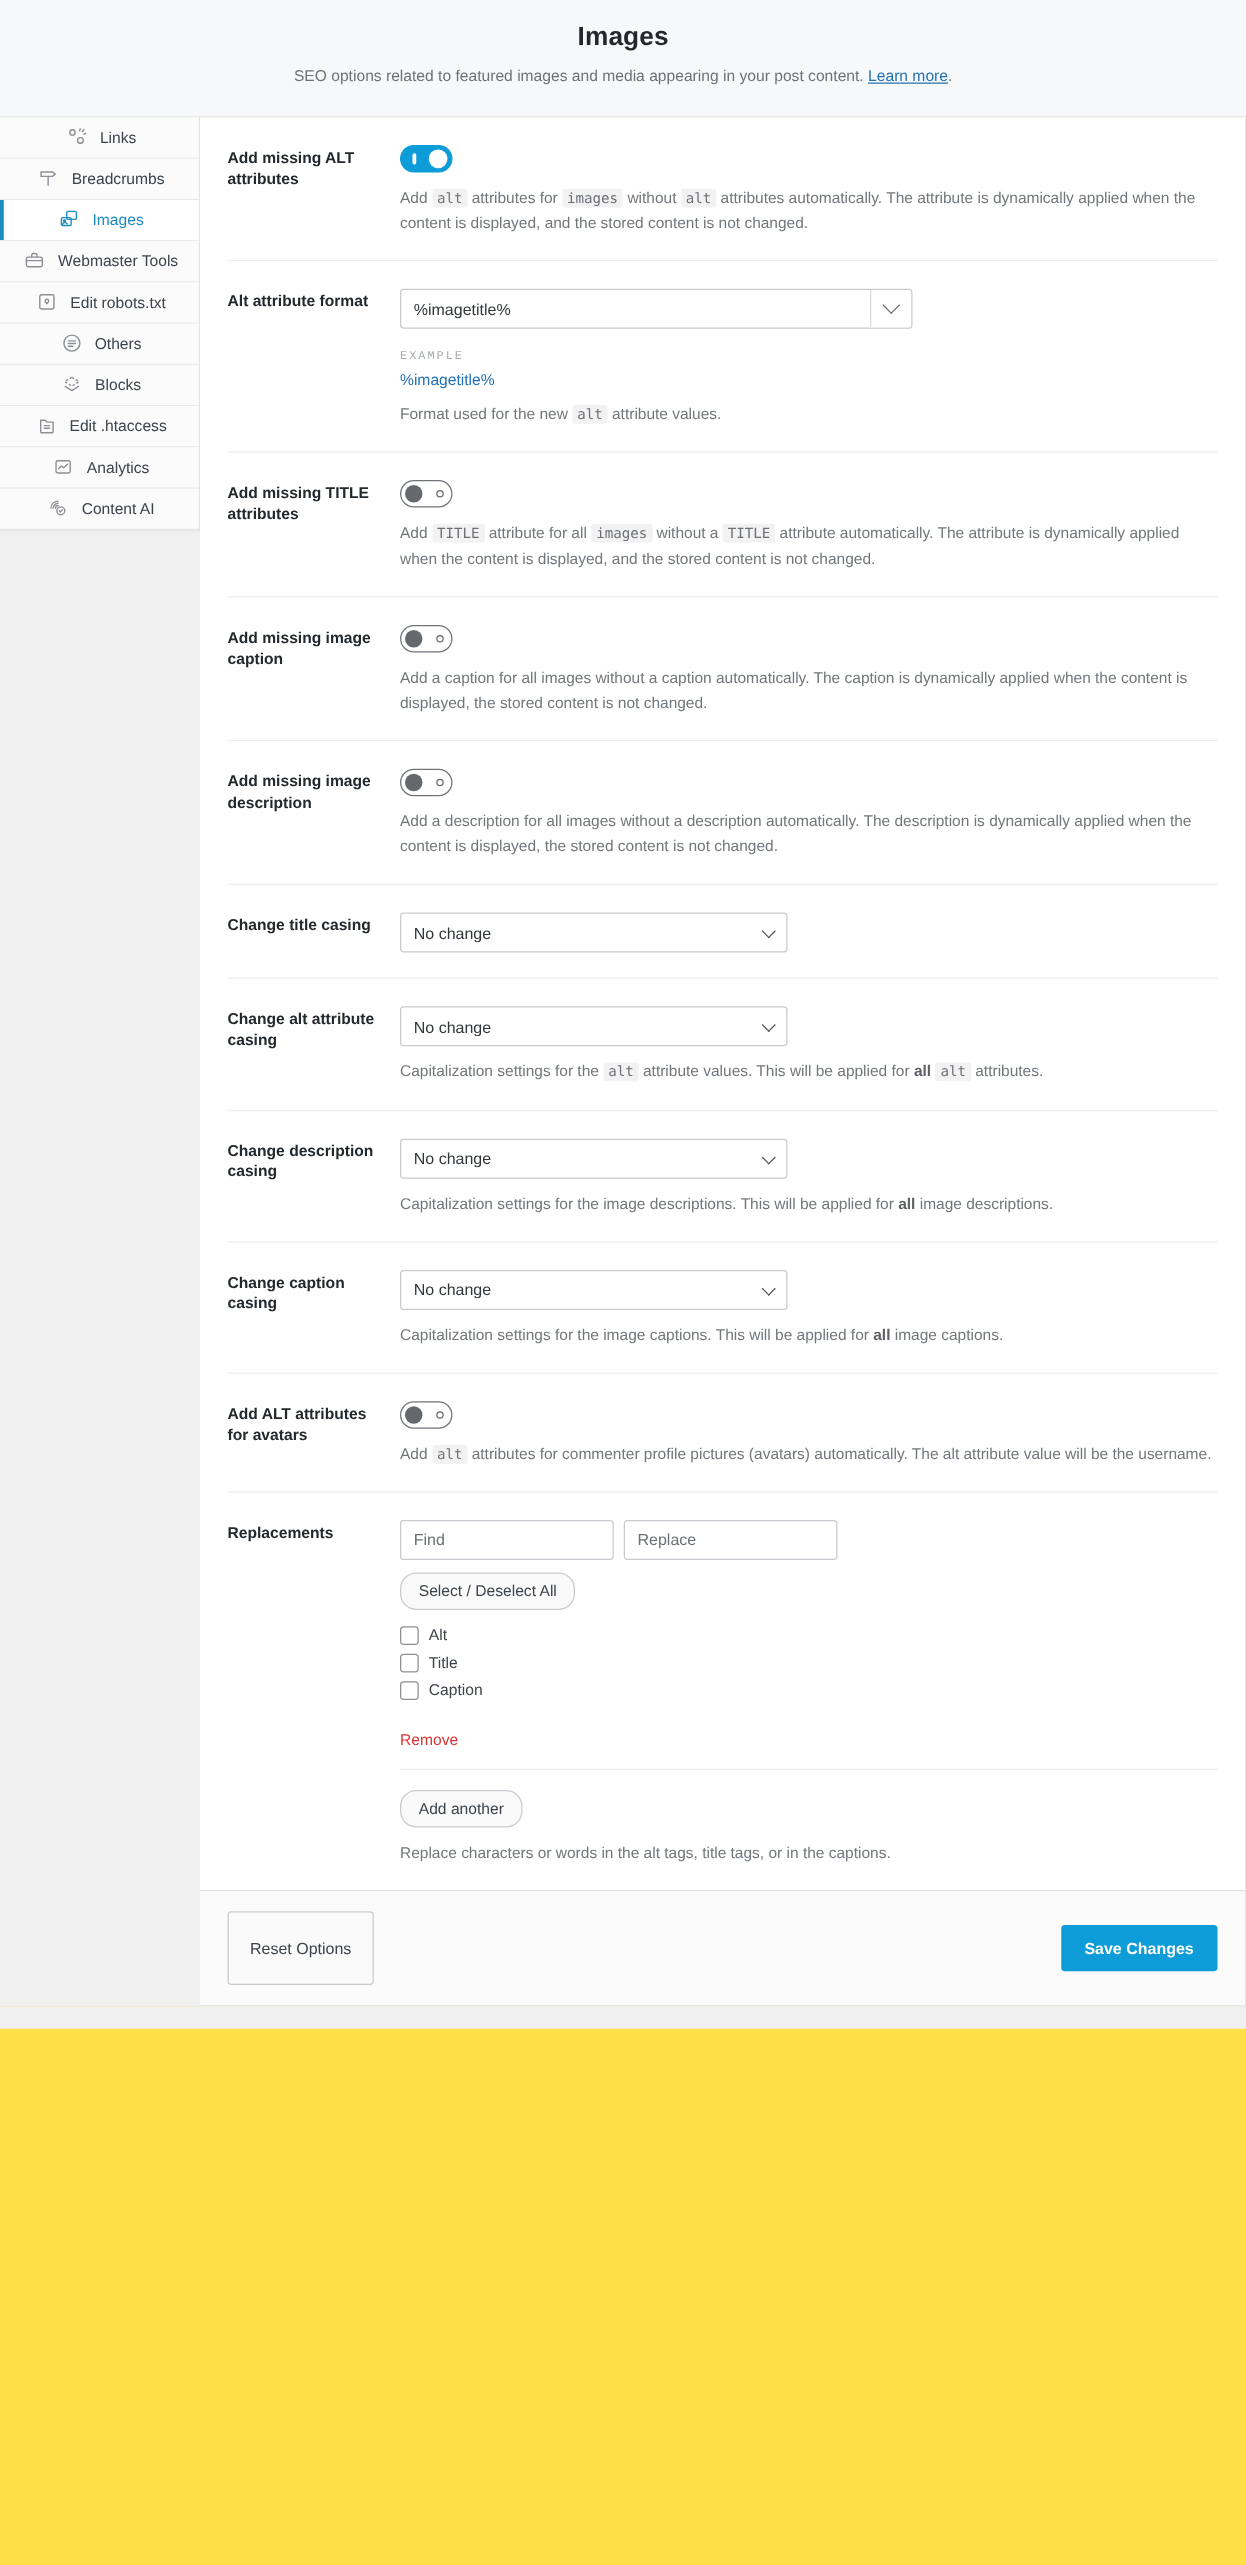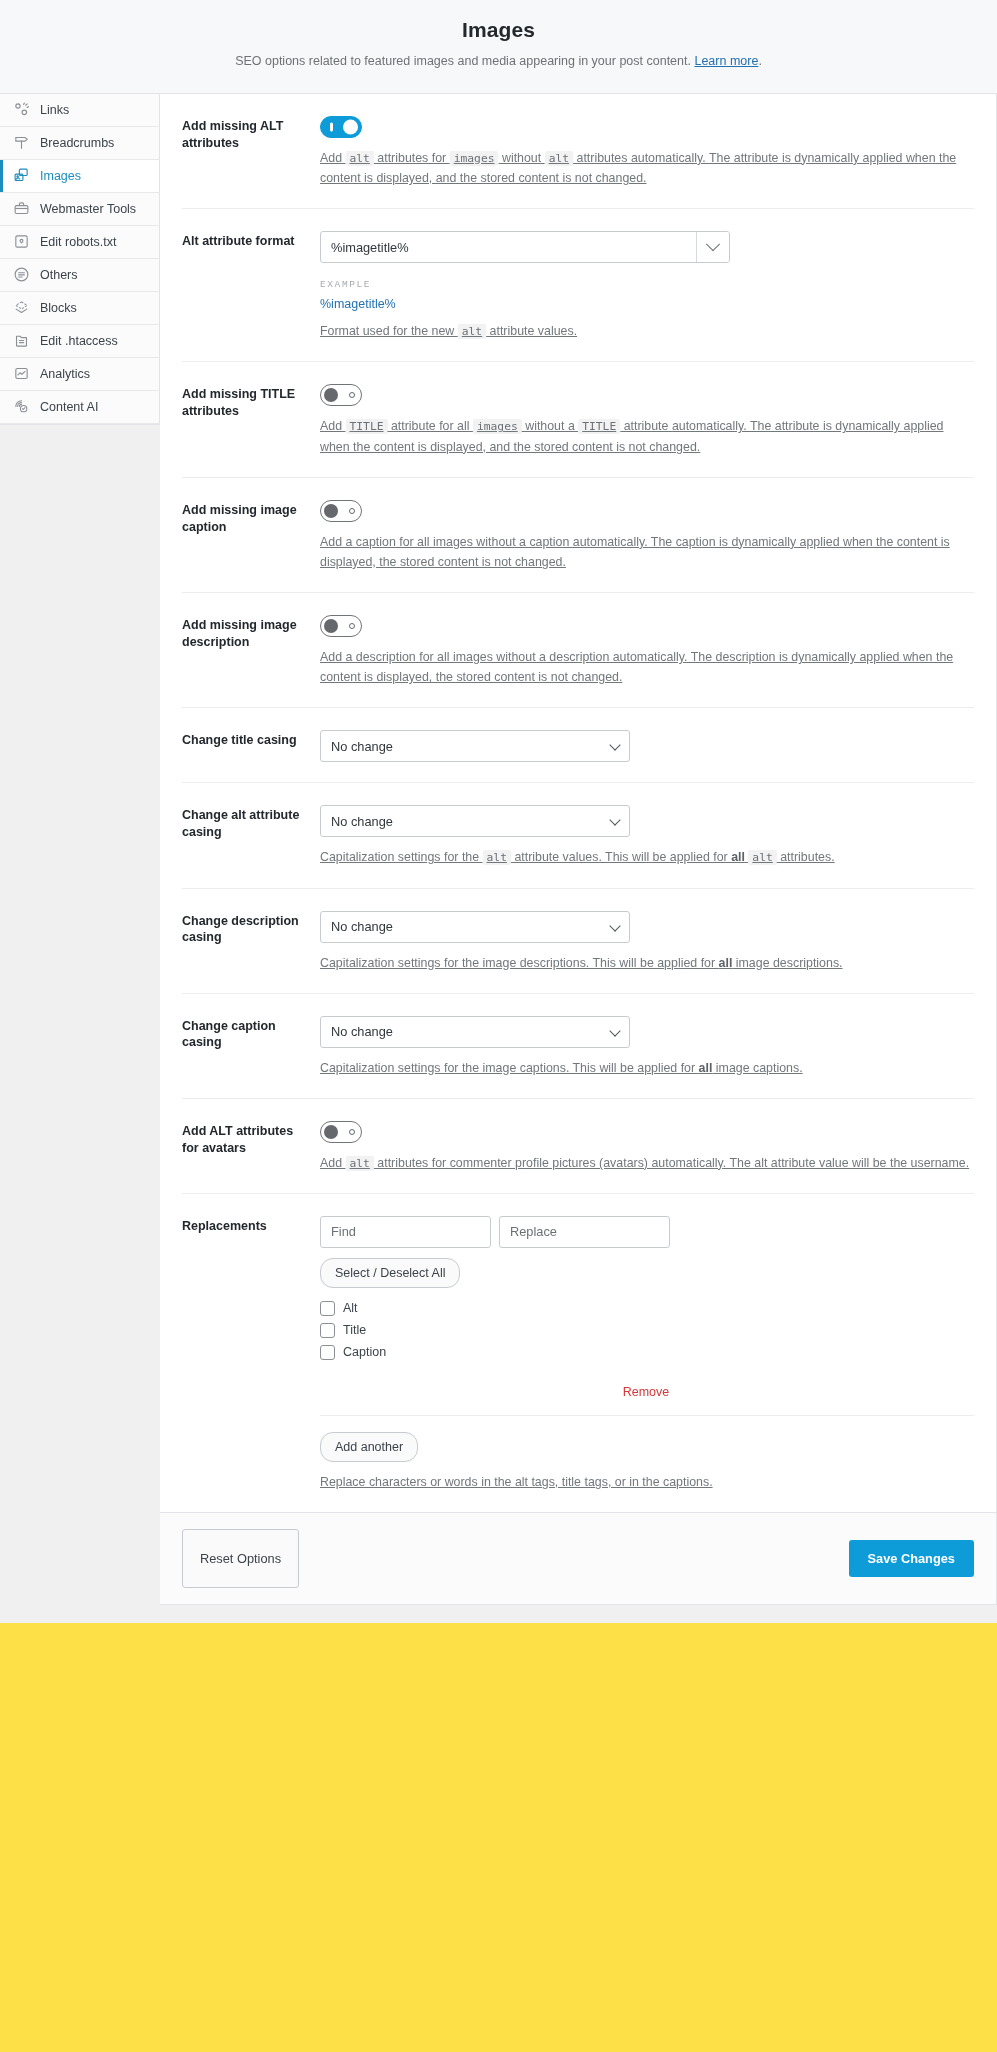--- a/index.html
+++ b/index.html
@@ -59,20 +59,21 @@
     gap: 10px;
     height: 33px;
     padding: 0 10px 0 13px;
     border-bottom: 1px solid #e8e9eb;
     font-size: 12.5px;
     color: #3c434a;
     cursor: pointer;
     position: relative;
     background: #fbfbfc;
     white-space: nowrap;
+    justify-content: center;
   }
   .nav-item:last-child { border-bottom: 1px solid #e8e9eb; }
   .nav-item.active {
     color: #1e8cbe;
     background: #ffffff;
   }
   .nav-item.active::before {
     content: "";
     position: absolute;
     left: 0; top: 0; bottom: 0;
@@ -111,21 +112,20 @@
     padding-top: 2px;
     padding-right: 10px;
   }
   .field-control { flex: 1 1 auto; min-width: 0; }
 
   .desc {
     font-size: 12.4px;
     color: #72777c;
     line-height: 1.62;
     margin-top: 10px;
-    text-decoration: underline;
   }
   .desc code, code.inl {
     font-family: "DejaVu Sans Mono", monospace;
     background: #f2f2f3;
     color: #6c7075;
     font-size: 11.3px;
     padding: 1px 4px;
     border-radius: 2px;
   }
   .desc b { color: #5d6167; font-weight: 700; }
@@ -261,21 +261,21 @@
     cursor: pointer;
   }
   .cbox {
     width: 15px; height: 15px;
     border: 1px solid #8c8f94;
     border-radius: 3px;
     background: #fff;
     flex: 0 0 15px;
   }
   .remove-link {
-    text-align: center;
+    text-align: left;
     font-size: 12.5px;
     color: #d63638;
     margin-top: 18px;
     padding-bottom: 16px;
     border-bottom: 1px solid #ededed;
     cursor: pointer;
     padding-right: 2px;
   }
 
   

